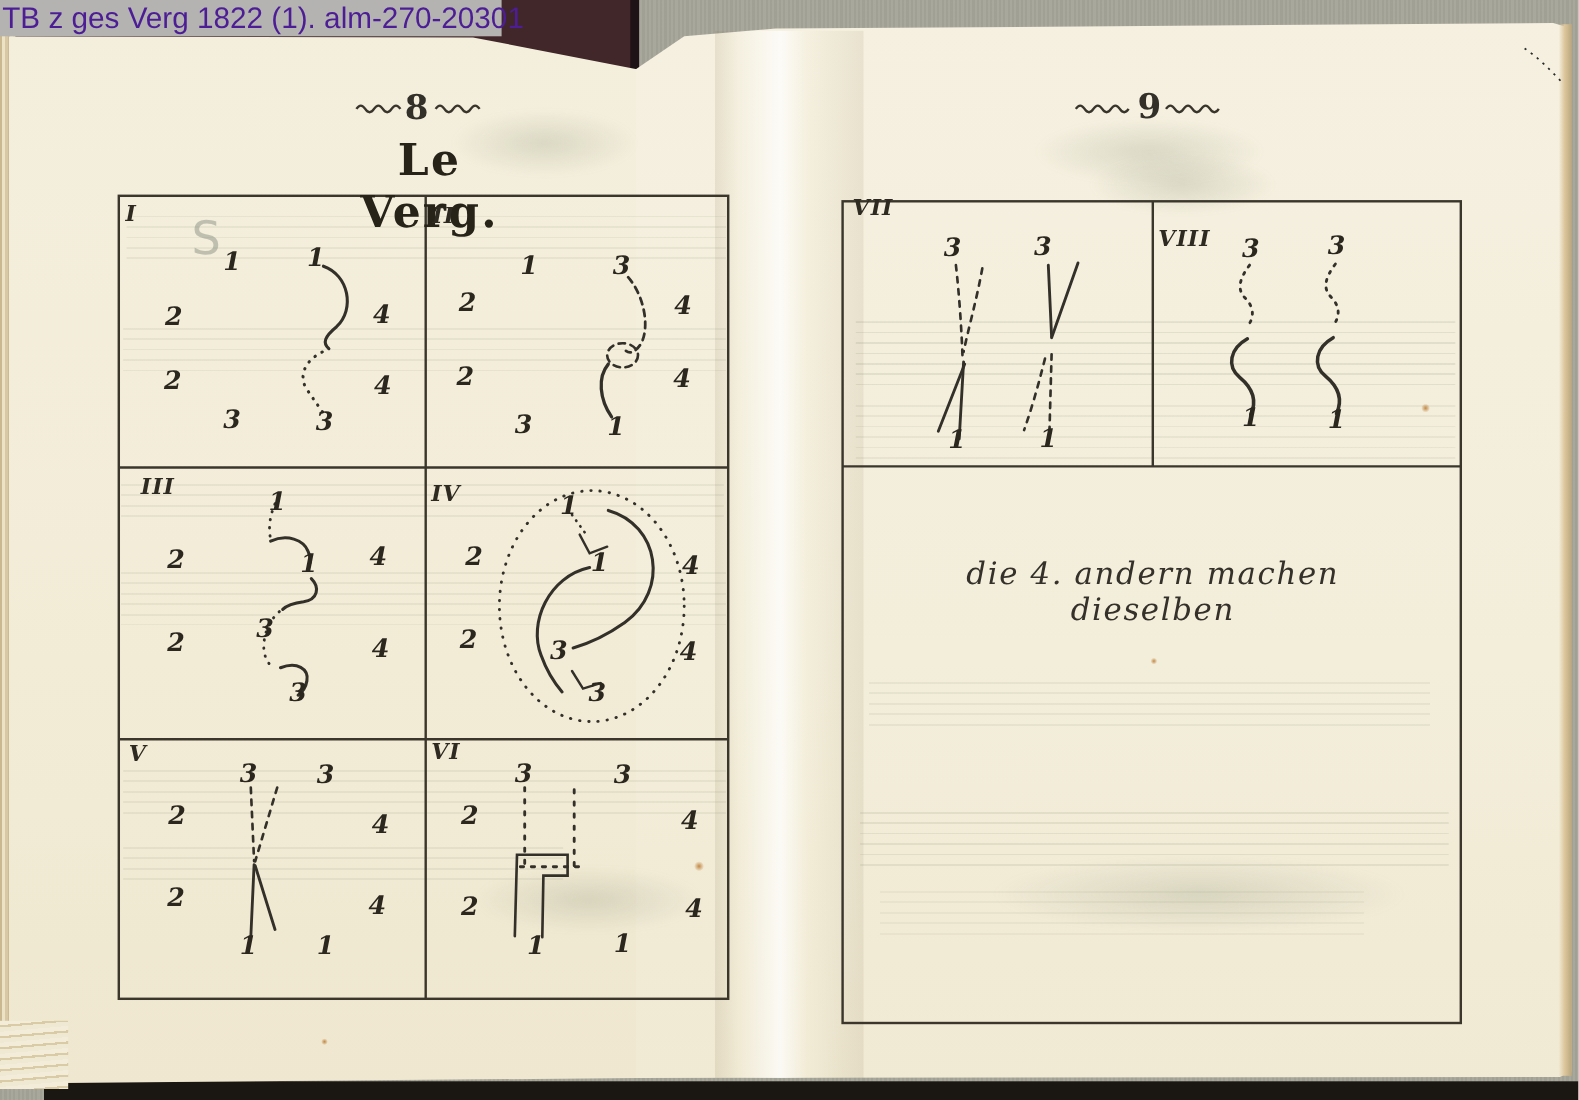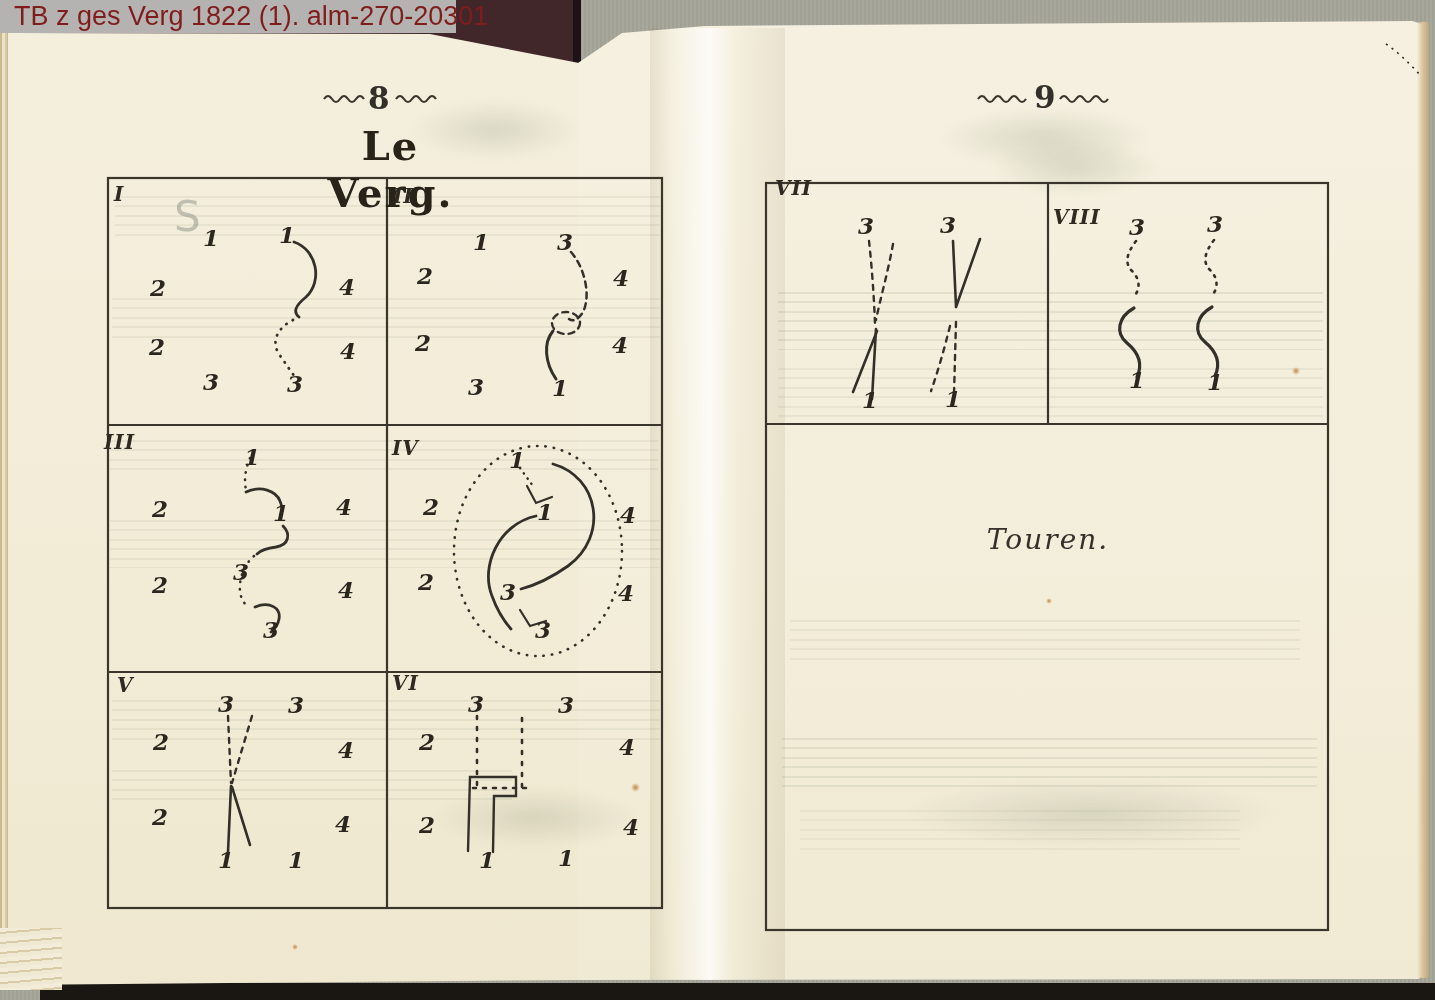--- a/index.html
+++ b/index.html
@@ -24,21 +24,21 @@
   .gutter{position:absolute;left:650px;top:28px;width:135px;height:952px;
          background:linear-gradient(90deg,rgba(120,100,60,0.12) 0%,rgba(255,255,255,0) 16%,
            rgba(255,255,255,0.75) 44%,rgba(245,240,220,0.25) 62%,rgba(120,100,60,0.10) 100%);}
   .staff{position:absolute;background:repeating-linear-gradient(180deg,rgba(124,132,105,0.18) 0 1.6px,rgba(0,0,0,0) 1.6px 9.5px);
          filter:blur(0.5px);opacity:.6;pointer-events:none;}
   .smudge{position:absolute;border-radius:50%;filter:blur(3px);pointer-events:none;
          background:radial-gradient(ellipse at center,rgba(128,136,110,0.22),rgba(128,136,110,0) 70%);}
   .fox{position:absolute;border-radius:50%;
          background:radial-gradient(circle,rgba(186,118,44,0.85),rgba(186,118,44,0) 72%);}
   .label-bar{position:absolute;left:0;top:0;width:456px;height:33px;background:#b4b3b1;
-         color:#7f1d1d;font:27px/33px "Liberation Sans",sans-serif;white-space:nowrap;padding-left:14px;box-sizing:border-box;}
+         color:#4c1d95;font:27px/33px "Liberation Sans",sans-serif;white-space:nowrap;padding-left:2px;box-sizing:border-box;}
   .pagenum{position:absolute;font:700 31px "DejaVu Serif",serif;color:#33302a;}
   .squig{position:absolute;}
   .title{position:absolute;left:303px;top:122px;width:175px;text-align:center;
          font:700 40px "DejaVu Serif",serif;letter-spacing:2px;color:#272318;}
   .numeral{position:absolute;font:700 italic 20px "DejaVu Serif",serif;color:#2e2a21;letter-spacing:1px;}
   .mark{position:absolute;font:700 italic 23px "DejaVu Serif",serif;color:#2b271f;}
   .ghost-letter{position:absolute;left:174px;top:192px;font:42px "DejaVu Sans",sans-serif;
          color:rgba(118,126,116,0.42);}
   .caption{position:absolute;left:838px;top:505px;width:420px;text-align:center;
          font:italic 28px "DejaVu Serif",serif;letter-spacing:1.5px;color:#35312a;}
@@ -149,21 +149,21 @@
   <svg class="squig" style="left:976px;top:92px" width="52" height="12">
       <path d="M2,7 Q6,1 10,7 T18,7 T26,7 T34,7 T42,7 T50,7" fill="none" stroke="#3a352b" stroke-width="2.2"></path>
     </svg>
   <div class="pagenum" style="left:1034px;top:79px">9</div>
   <svg class="squig" style="left:1058px;top:92px" width="52" height="12">
       <path d="M2,7 Q6,1 10,7 T18,7 T26,7 T34,7 T42,7 T50,7" fill="none" stroke="#3a352b" stroke-width="2.2"></path>
     </svg>
 
   <div class="numeral" style="left:114px;top:182px">I</div>
   <div class="numeral" style="left:393px;top:184px">II</div>
-  <div class="numeral" style="left:104px;top:430px">III</div>
+  <div class="numeral" style="left:128px;top:430px">III</div>
   <div class="numeral" style="left:392px;top:436px">IV</div>
   <div class="numeral" style="left:117px;top:673px">V</div>
   <div class="numeral" style="left:392px;top:671px">VI</div>
   <div class="numeral" style="left:775px;top:176px">VII</div>
   <div class="numeral" style="left:1053px;top:205px">VIII</div>
 
   <div class="ghost-letter">S</div>
 
   <div class="mark" style="left:203px;top:224px">1</div>
   <div class="mark" style="left:279px;top:221px">1</div>
@@ -223,21 +223,21 @@
   <div class="mark" style="left:940px;top:211px">3</div>
   <div class="mark" style="left:862px;top:386px">1</div>
   <div class="mark" style="left:945px;top:385px">1</div>
 
   <div class="mark" style="left:1129px;top:213px">3</div>
   <div class="mark" style="left:1207px;top:210px">3</div>
   <div class="mark" style="left:1129px;top:366px">1</div>
   <div class="mark" style="left:1207px;top:368px">1</div>
 
   <div class="caption">
-    <div class="l2">Touren.</div>
+    <div>die 4. andern machen dieselben</div>
   </div>
 
   <div class="fox" style="left:631px;top:783px;width:9px;height:9px"></div>
   <div class="fox" style="left:1292px;top:367px;width:8px;height:8px"></div>
   <div class="fox" style="left:1046px;top:598px;width:6px;height:6px"></div>
   <div class="fox" style="left:292px;top:944px;width:6px;height:6px"></div>
 
   <div class="label-bar">TB z ges Verg 1822 (1). alm-270-20301</div>
 
 </div>

